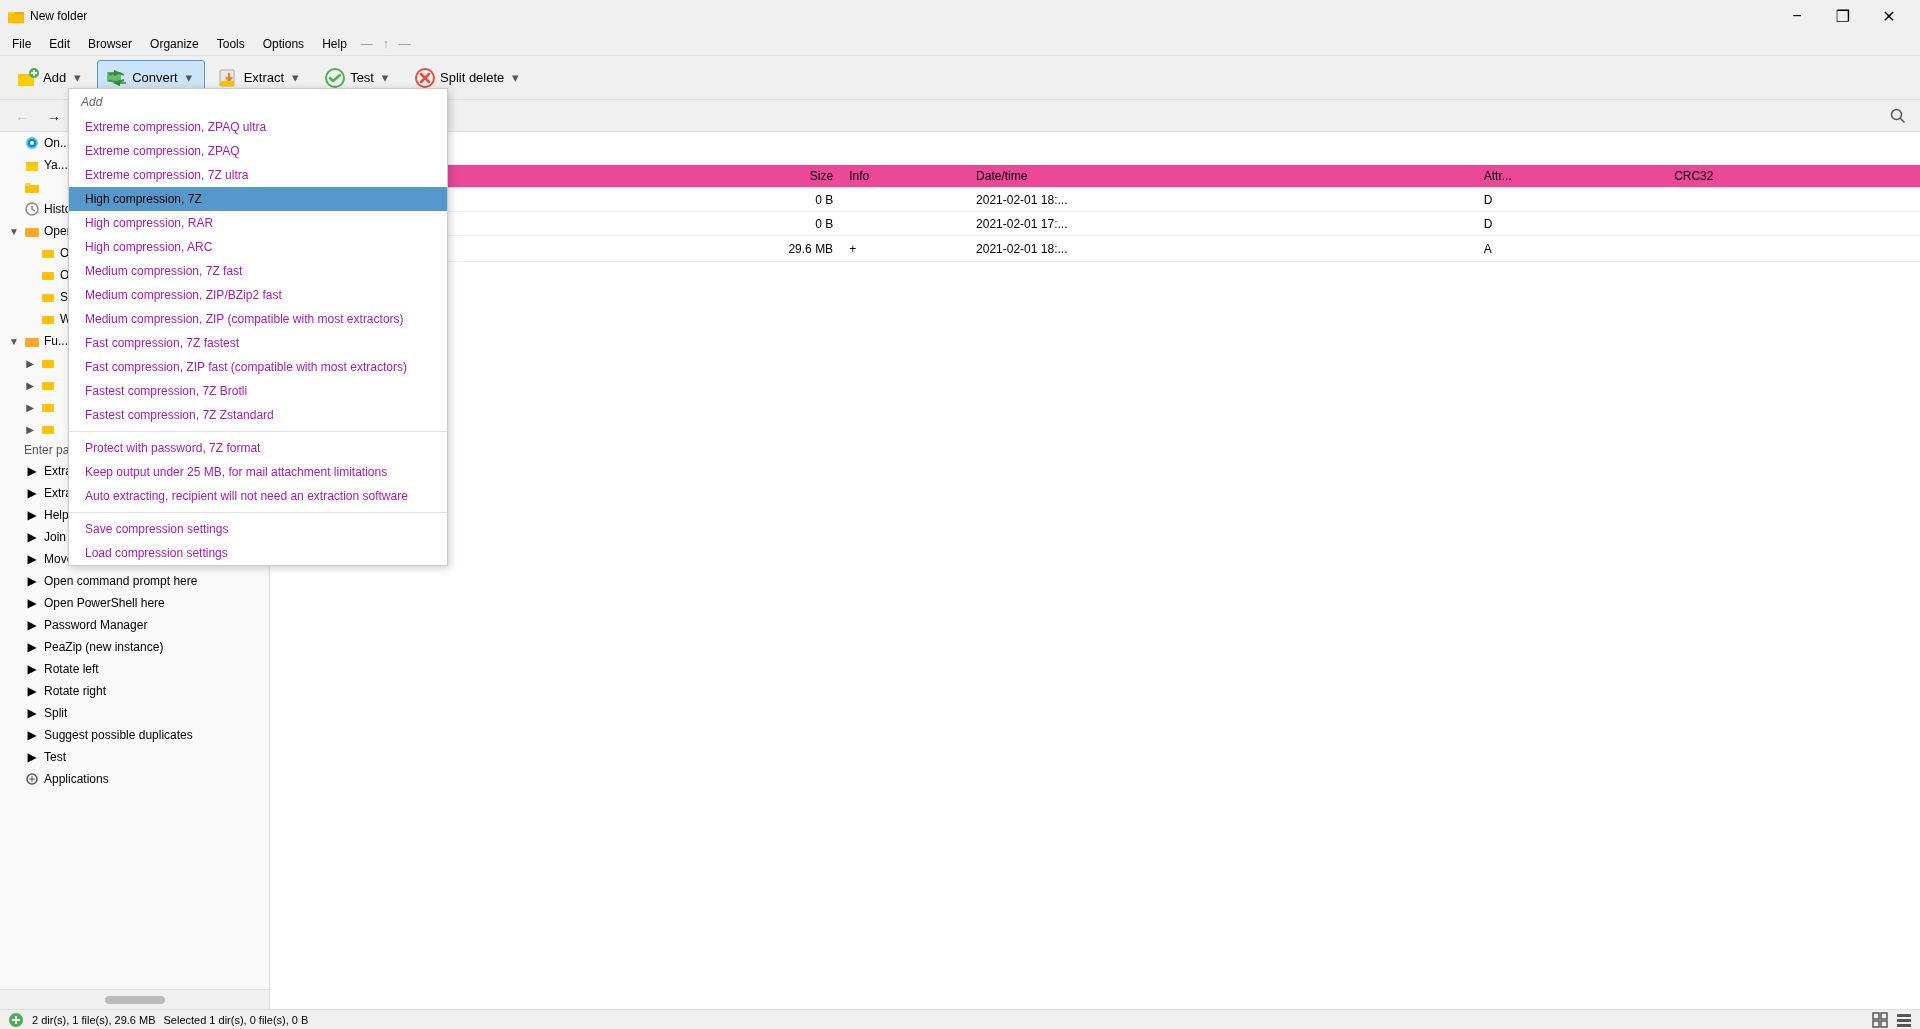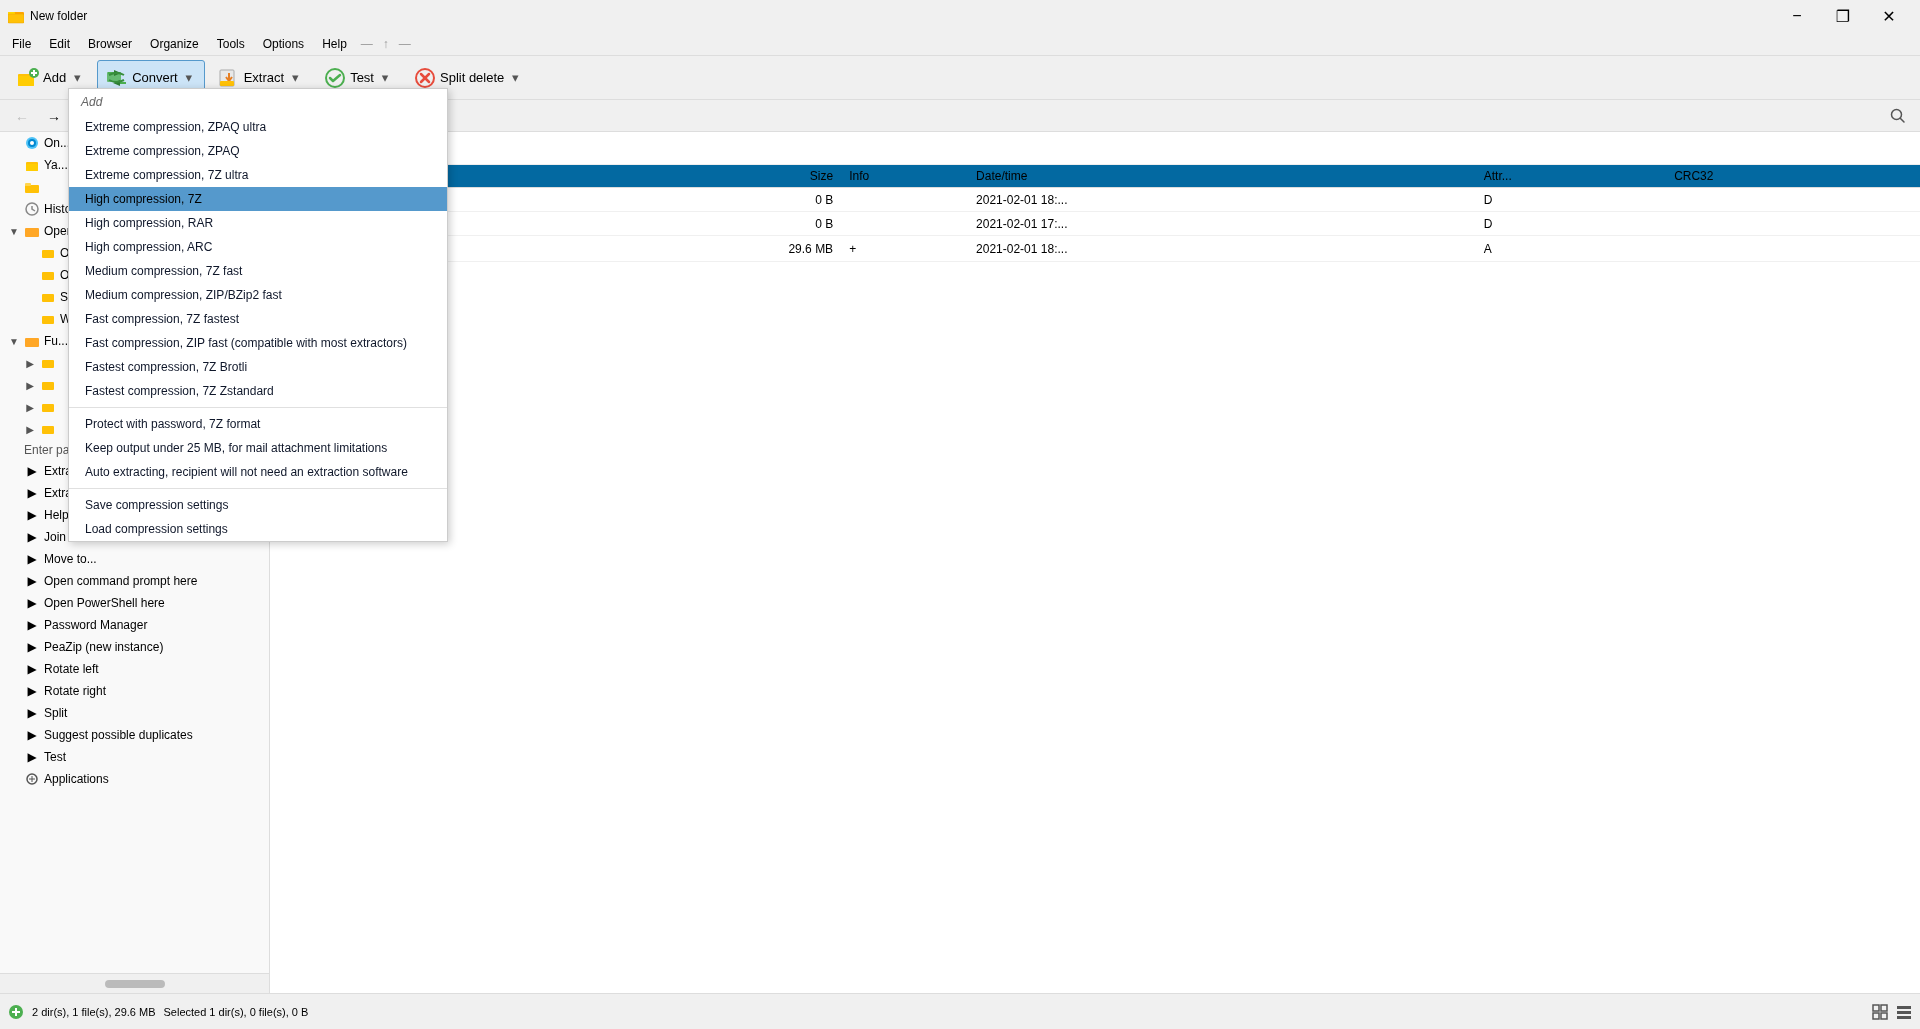--- a/index.html
+++ b/index.html
@@ -227,21 +227,21 @@
     .file-table {
       width: 100%;
       border-collapse: collapse;
     }
     .file-table th {
       text-align: left;
       padding: 4px 8px;
       border-bottom: 1px solid #ddd;
       font-weight: normal;
       font-size: 12px;
-      background: #0369a1;
+      background: #ec4899;
       cursor: pointer;
       user-select: none;
     }
     .file-table td {
       padding: 3px 8px;
       font-size: 12px;
       border-bottom: 1px solid #f0f0f0;
     }
     .file-table .col-type { width: 100px; }
     .file-table .col-size { width: 80px; text-align: right; }
@@ -249,21 +249,21 @@
     .file-table .col-datetime { width: 160px; }
     .file-table .col-attr { width: 60px; }
     .file-table .col-crc { width: 80px; }
 
     
     .status-bar {
       display: flex;
       align-items: center;
       background: #f0f0f0;
       padding: 2px 8px;
-      height: 36px;
+      height: 20px;
       border-top: 1px solid #ddd;
       justify-content: space-between;
       font-size: 11px;
     }
     .status-bar-left {
       display: flex;
       align-items: center;
       gap: 8px;
     }
     .status-bar-right {
@@ -303,21 +303,21 @@
     .dropdown-section-header {
       padding: 6px 12px;
       font-size: 12px;
       color: #666;
       font-style: italic;
     }
     .dropdown-item {
       padding: 5px 16px;
       font-size: 12px;
       cursor: pointer;
-      color: #0f172a;
+      color: #a21caf;
     }
     .dropdown-item.highlighted {
       background: #5599cc;
       color: #000000;
     }
     .dropdown-separator {
       height: 1px;
       background: #e0e0e0;
       margin: 4px 0;
     }
@@ -779,20 +779,21 @@
     <div class="dropdown-section-header">Add</div>
 
     <div class="dropdown-item">Extreme compression, ZPAQ ultra</div>
     <div class="dropdown-item">Extreme compression, ZPAQ</div>
     <div class="dropdown-item">Extreme compression, 7Z ultra</div>
     <div class="dropdown-item highlighted">High compression, 7Z</div>
     <div class="dropdown-item">High compression, RAR</div>
     <div class="dropdown-item">High compression, ARC</div>
     <div class="dropdown-item">Medium compression, 7Z fast</div>
     <div class="dropdown-item">Medium compression, ZIP/BZip2 fast</div>
+    <div class="dropdown-item">Medium compression, ZIP (compatible with most extractors)</div>
     <div class="dropdown-item">Fast compression, 7Z fastest</div>
     <div class="dropdown-item">Fast compression, ZIP fast (compatible with most extractors)</div>
     <div class="dropdown-item">Fastest compression, 7Z Brotli</div>
     <div class="dropdown-item">Fastest compression, 7Z Zstandard</div>
     <div class="dropdown-separator"></div>
     <div class="dropdown-item">Protect with password, 7Z format</div>
     <div class="dropdown-item">Keep output under 25 MB, for mail attachment limitations</div>
     <div class="dropdown-item">Auto extracting, recipient will not need an extraction software</div>
     <div class="dropdown-separator"></div>
     <div class="dropdown-item">Save compression settings</div>

